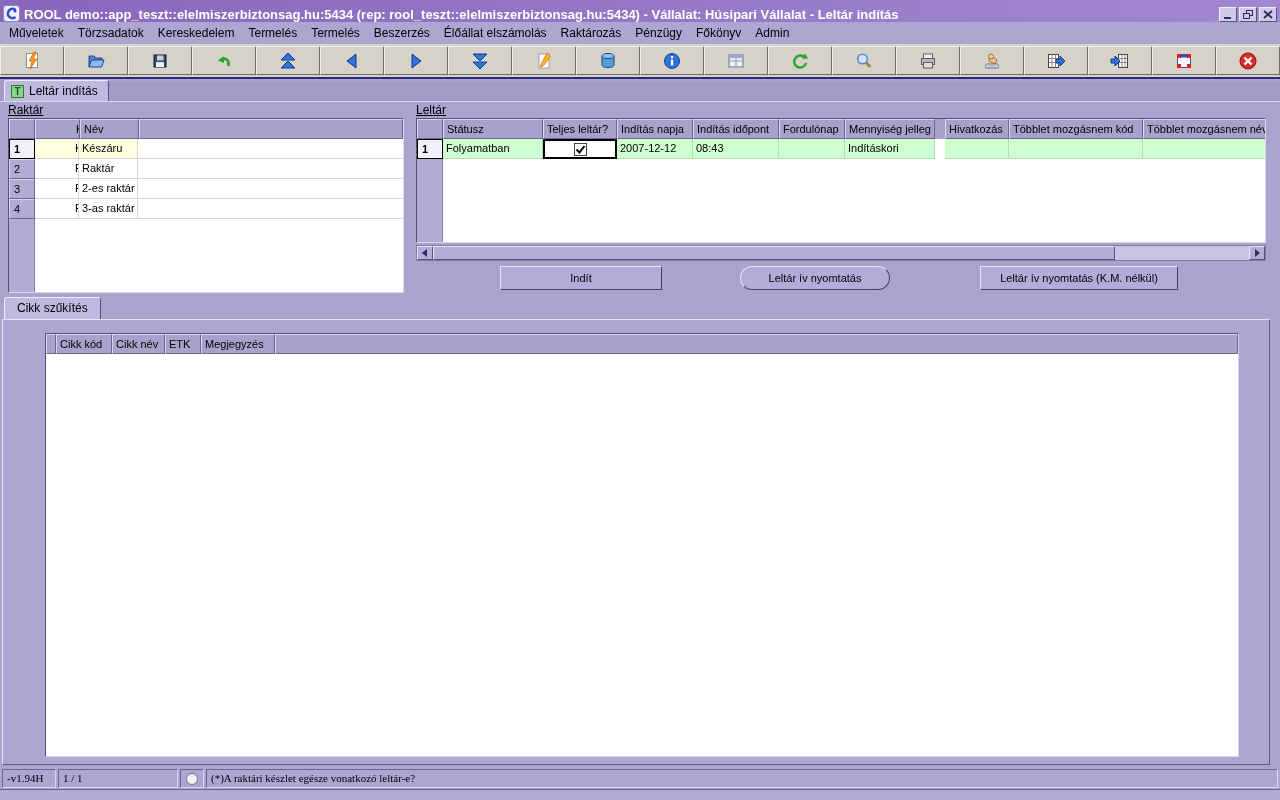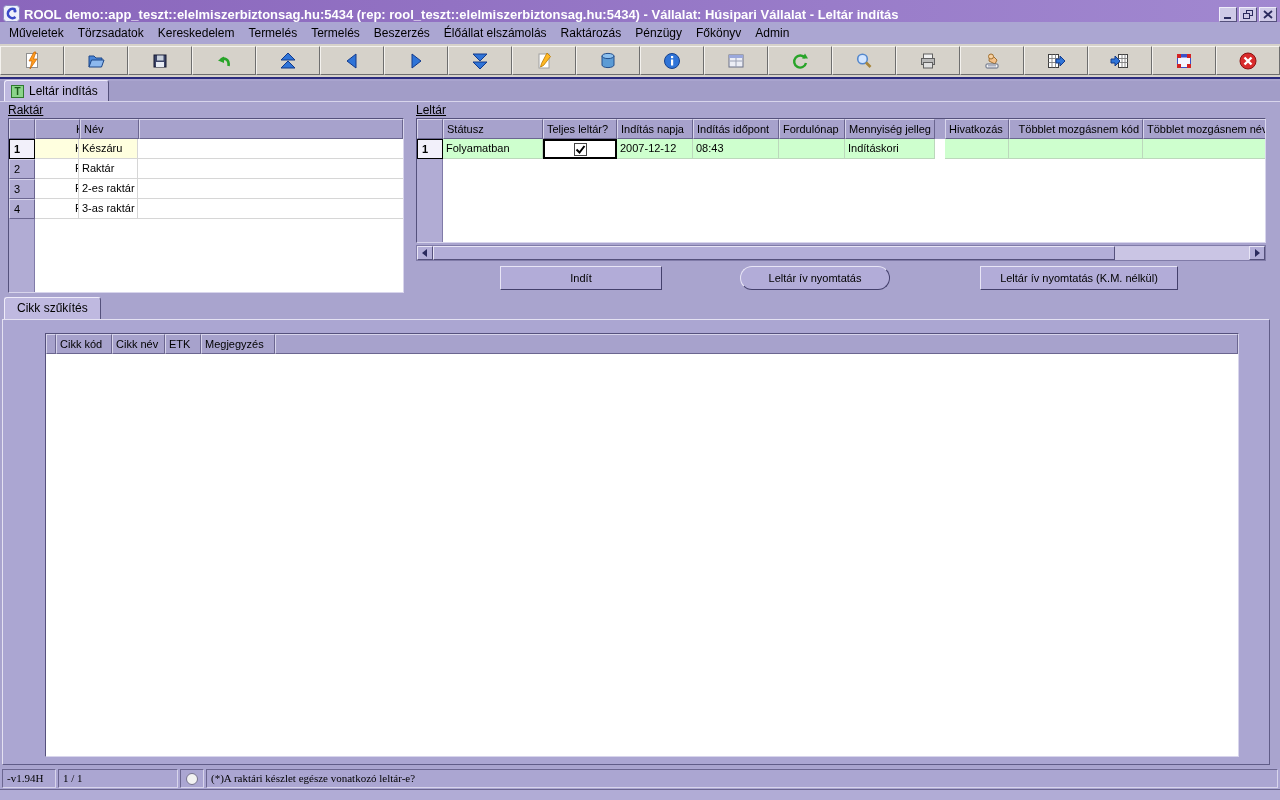--- a/index.html
+++ b/index.html
@@ -88,21 +88,21 @@
     background:#b1acd4; border:1px solid;
     border-color:#d8d5ec #6b6690 #6b6690 #d8d5ec;
   }
   .g-num.current { background:#f2f0fa; border:1px solid #000; font-weight:bold; }
   
   .rk-n {width:26px;} .rk-c0 {width:35px;padding-left:40px;} .rk-c1 {width:59px;}
   .row-sel .g-cell { background:#ffffdf; }
   
   .ll-n {width:26px;} .lc0{width:100px;} .lc1{width:74px;} .lc2{width:76px;}
   .lc3{width:86px;} .lc4{width:66px;} .lc5{width:90px;} .lc6{width:64px;margin-left:10px;}
-  .lc7{width:134px;text-align:right;} .lc8{width:126px;} .lc9{width:40px;}
+  .lc7{width:134px;} .lc8{width:126px;} .lc9{width:40px;}
   .row-green .g-cell { background:#ceffce; border-right-color:#bcd8bc; border-bottom-color:#bcd8bc; }
   .cb-cell {
     display:flex; align-items:center; justify-content:center;
     background:#fff !important; border:2px solid #000 !important; padding:0;
   }
   .checkbox {
     width:13px; height:13px; background:#fff; border:1px solid #444;
     display:flex; align-items:center; justify-content:center;
   }
   .g-fill { flex:1 1 auto; border-bottom:1px solid #d6d6d6; }

